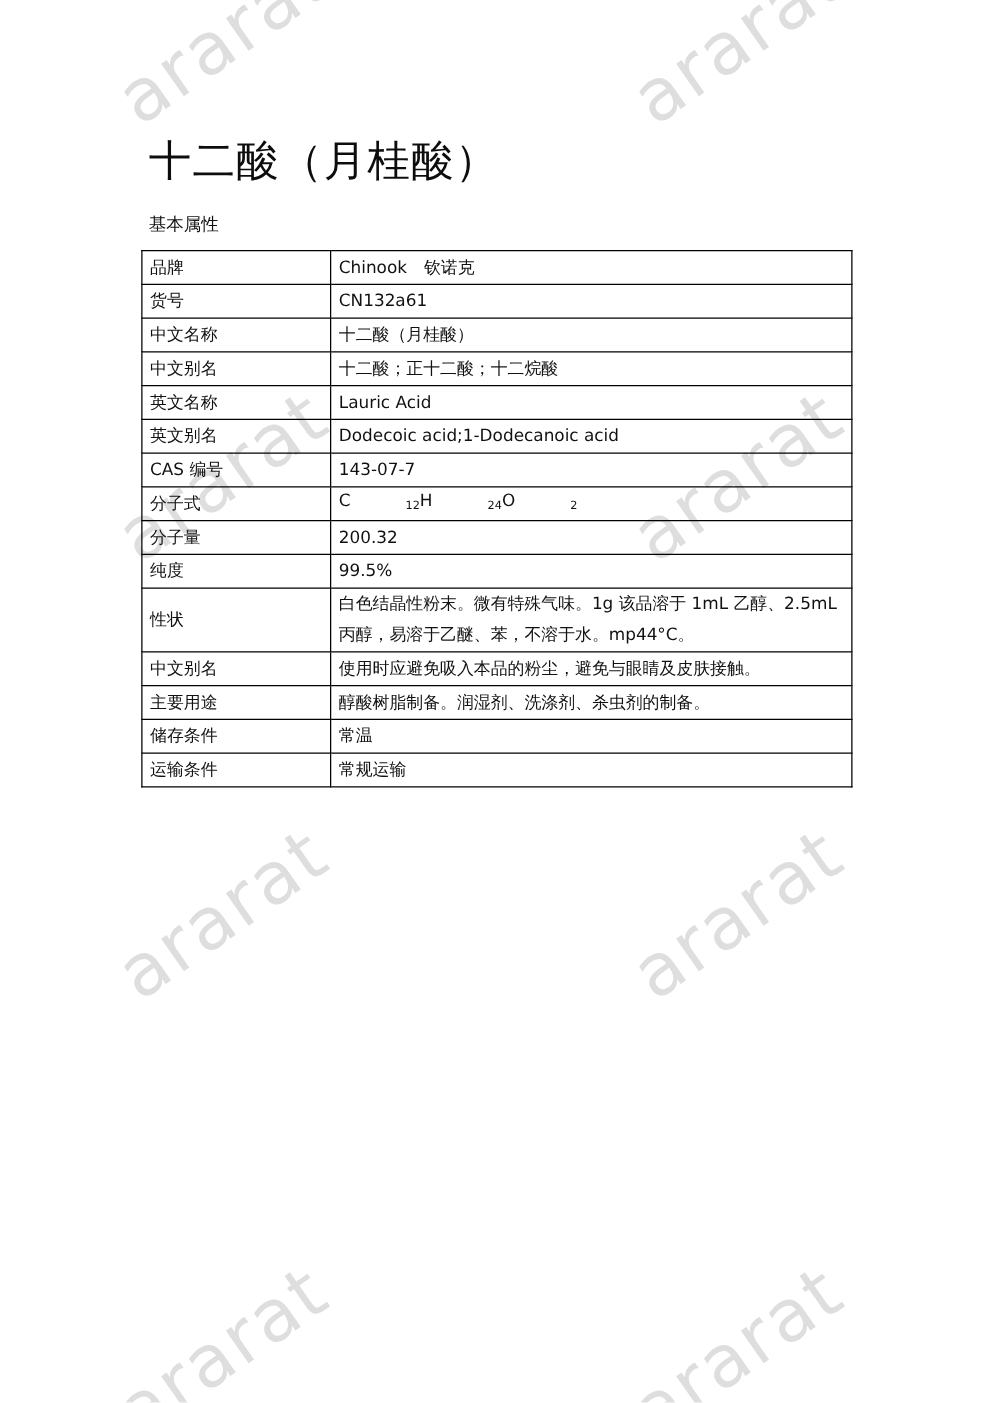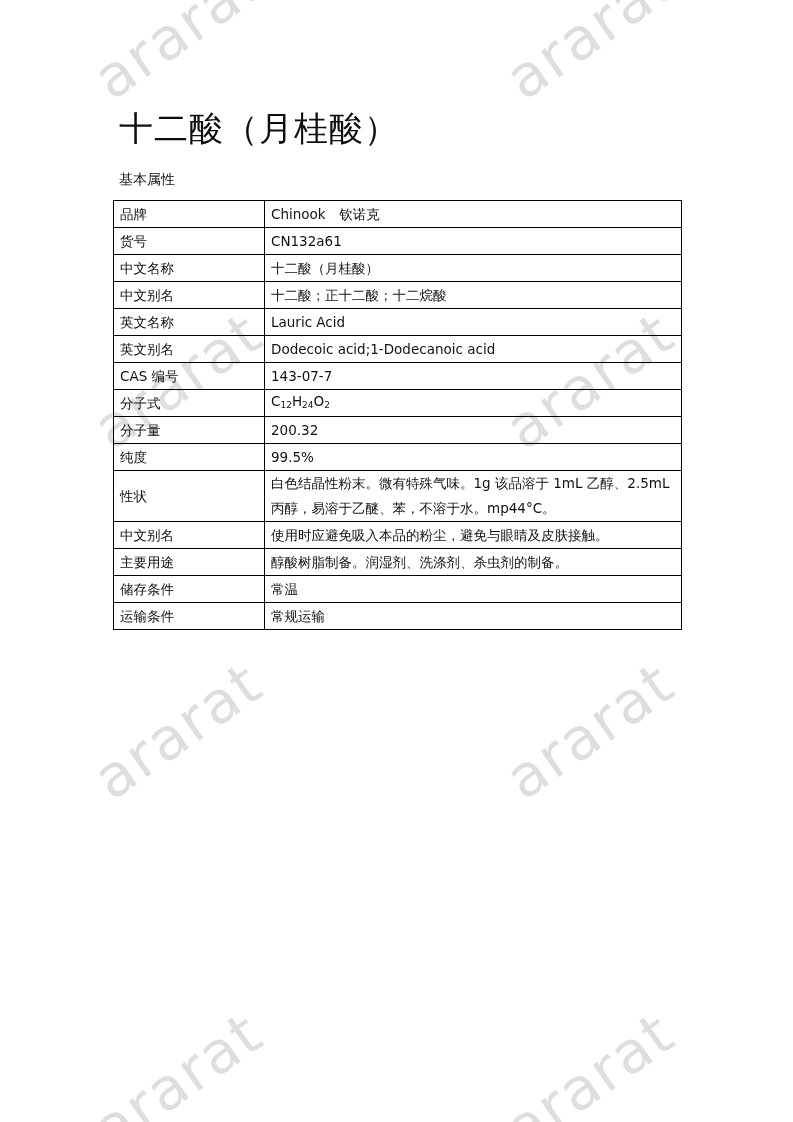--- a/index.html
+++ b/index.html
@@ -68,20 +68,21 @@
       line-height: 18px;
       color: #111111;
     }
     table.props tr.tall td {
       height: 50px;
       line-height: 25px;
     }
     sub {
       font-size: 9px;
       vertical-align: -2px;
+      margin-left: 44px;
     }
   </style>
 </head>
 <body>
 
 <div class="watermark" style="left:120px; top:45px;">ararat</div>
 <div class="watermark" style="left:532px; top:45px;">ararat</div>
 <div class="watermark" style="left:120px; top:395px;">ararat</div>
 <div class="watermark" style="left:532px; top:395px;">ararat</div>
 <div class="watermark" style="left:120px; top:745px;">ararat</div>

